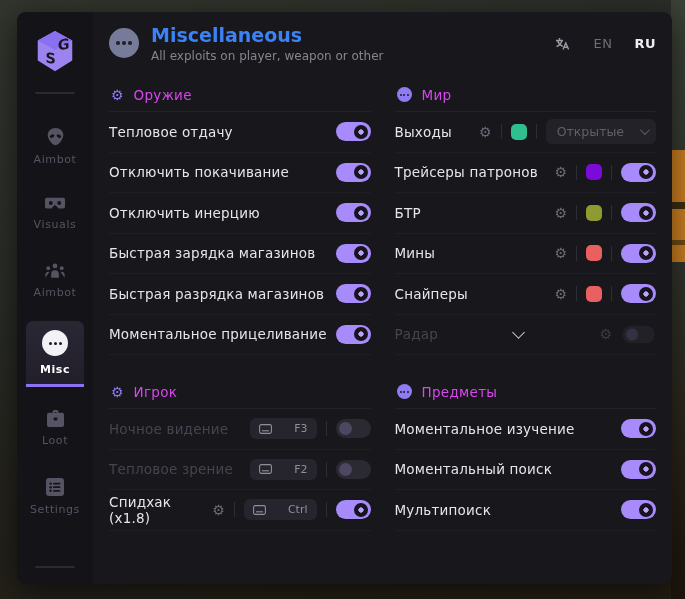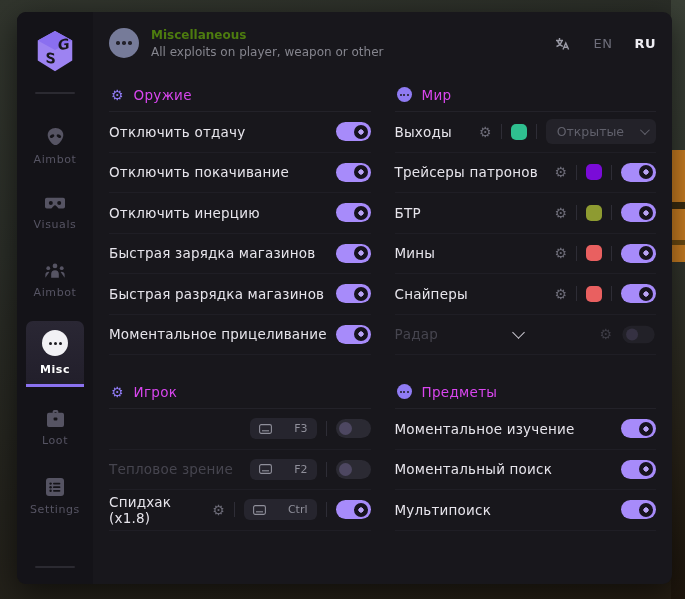--- a/index.html
+++ b/index.html
@@ -34,21 +34,21 @@
   .nav-item.active { background:linear-gradient(180deg,#2a2734,#221f2b); border-bottom:3px solid #8b72f0; }
   .nav-item.active .nv-label { color:#ffffff; font-weight:bold; }
   .misc-circle { width:26px; height:26px; border-radius:50%; background:#f2f1f5; display:flex; align-items:center; justify-content:center; gap:2px; }
   .misc-circle i { width:3px; height:3px; border-radius:50%; background:#1b1a20; }
 
   
   .content { flex:1; padding:0 16px 0 16px; display:flex; flex-direction:column; }
   .app-header { height:62px; display:flex; align-items:center; gap:12px; flex:none; }
   .hdr-circle { width:30px; height:30px; border-radius:50%; background:#767b99; display:flex; align-items:center; justify-content:center; gap:2.5px; flex:none; }
   .hdr-circle i { width:3.5px; height:3.5px; border-radius:50%; background:#23222b; }
-  .hdr-title { font-size:12px; font-weight:bold; color:#4d7c0f; }
+  .hdr-title { font-size:19px; font-weight:bold; color:#3b82f6; }
   .hdr-sub { font-size:12px; color:#85858e; margin-top:3px; }
   .lang { margin-left:auto; display:flex; align-items:center; gap:22px; }
   .lang svg { stroke:#9a9aa6; }
   .lang-opt { font-size:13px; color:#6e6e7a; cursor:pointer; letter-spacing:.5px; }
   .lang-opt.active { color:#eeedf3; font-weight:bold; }
 
   .cols { display:grid; grid-template-columns:1fr 1fr; column-gap:24px; }
   .section { margin-top:4px; }
   .section + .section { margin-top:20px; }
   .sec-head { height:34px; display:flex; align-items:center; gap:10px; padding-left:2px; border-bottom:1px solid #232229; }
@@ -190,21 +190,21 @@
     <div class="cols">
 
       <div>
 
         <div class="section">
           <div class="sec-head">
             <span class="sec-gear">⚙</span>
             <span class="sec-title">Оружие</span>
           </div>
           <div class="row">
-            <span class="row-label">Отключить отдачу</span>
+            <span class="row-label">Тепловое отдачу</span>
             <div class="controls">
                 <div class="toggle on"></div>
               </div>
           </div>
           <div class="row">
             <span class="row-label">Отключить покачивание</span>
             <div class="controls">
                 <div class="toggle on"></div>
               </div>
           </div>
@@ -233,20 +233,21 @@
               </div>
           </div>
         </div>
 
         <div class="section">
           <div class="sec-head">
             <span class="sec-gear">⚙</span>
             <span class="sec-title">Игрок</span>
           </div>
           <div class="row disabled">
+            <span class="row-label">Ночное видение</span>
             <div class="controls">
               <div class="kbd">
                 <svg width="13" height="10" viewBox="0 0 13 10" stroke-width="1.1">
                     <rect x=".6" y=".6" width="11.8" height="8.8" rx="1.6"></rect>
                     <path d="M3 6.8h7"></path>
                   </svg>
                 <span>F3</span>
               </div>
               <div class="ctl-sep"></div>
               <div class="toggle off"></div>

